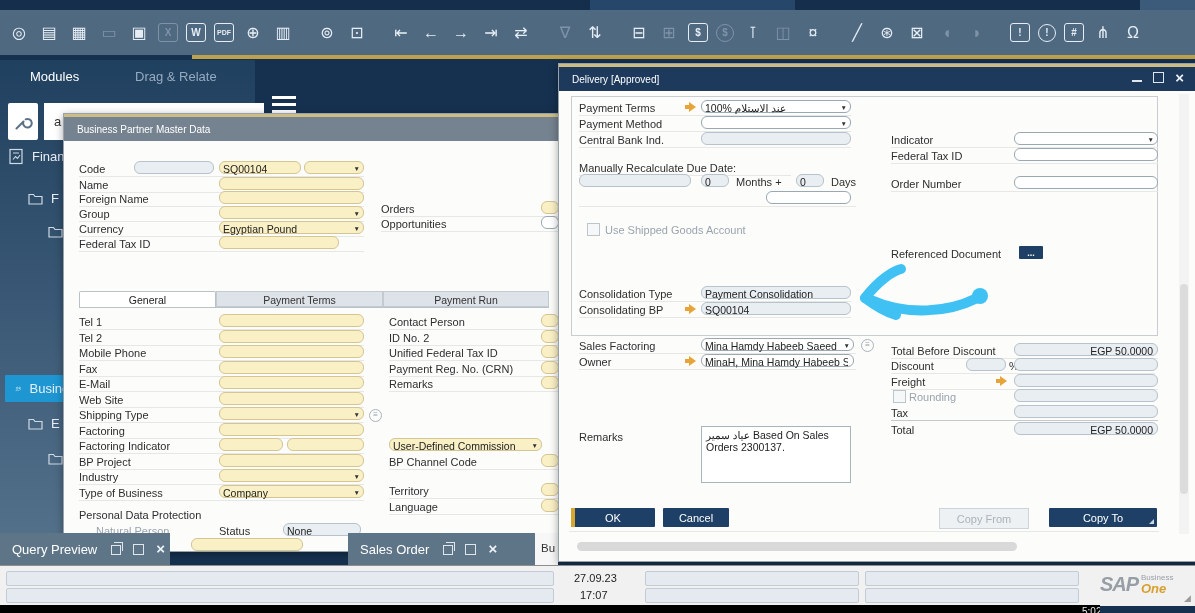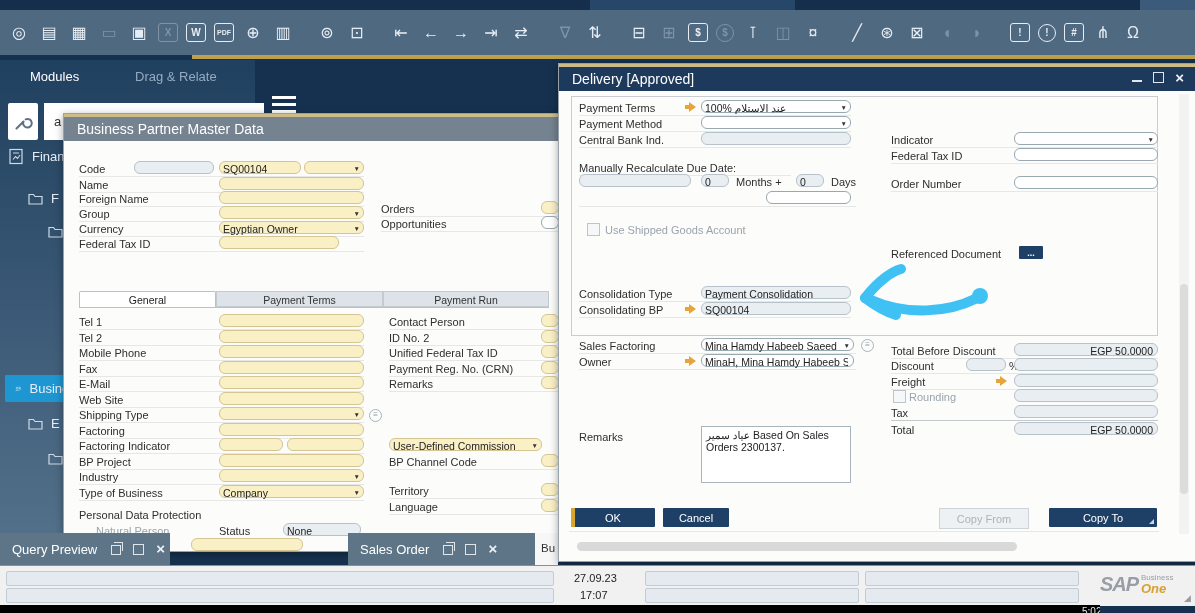--- a/index.html
+++ b/index.html
@@ -26,21 +26,21 @@
   .search{position:absolute;left:44px;top:43px;width:200px;height:37px;border:none;background:#fff;font-size:13px;padding:0 10px;font-family:"Liberation Sans",sans-serif;color:#333}
   .navitem{position:absolute;display:flex;align-items:center;color:#e8eef5;font-size:13px;cursor:pointer}
   .navitem .nlabel{margin-left:8px;white-space:nowrap}
   .navitem.active{background:#1e96d2;padding:6px 10px;border-radius:1px}
   .hamb{position:absolute;left:272px;top:96px;width:24px;height:17px;cursor:pointer;z-index:1}
   .hamb div{width:24px;height:3px;background:#fff;margin-bottom:4px}
   
   .win{position:absolute;background:#fcfcfb;border:1px solid #97a2aa;box-shadow:0 2px 8px rgba(0,0,0,.35)}
   .tanedge{position:absolute;left:0;top:0;right:0;height:3px;background:#cdbc85}
   .titlebar{position:absolute;left:0;top:3px;right:0;height:24px;display:flex;align-items:center;cursor:default}
-  .titlebar .t{color:#fff;font-size:14px;margin-left:13px;white-space:nowrap}
+  .titlebar .t{color:#fff;font-size:10px;margin-left:13px;white-space:nowrap}
   .wctl{position:absolute;top:8px;display:flex;align-items:center;gap:11px}
   .ic-min{width:10px;height:2px;background:#dfe6ec;margin-top:6px}
   .ic-max{width:9px;height:9px;border:1.4px solid #dfe6ec}
   .ic-close{color:#eef3f7;font-size:15px;font-weight:bold;line-height:10px}
   .ic-rest{width:8px;height:8px;border:1.3px solid #dfe6ec;position:relative;margin-top:2px}
   .ic-rest::before{content:"";position:absolute;left:2px;top:-4px;width:8px;height:8px;border-top:1.3px solid #dfe6ec;border-right:1.3px solid #dfe6ec}
   
   .lbl{font-size:11px;color:#2e2e2e;white-space:nowrap}
   .dimlbl{color:#9aa4ad}
   .row{position:absolute;height:15px;border-bottom:1px solid #e7e7e5}
@@ -199,21 +199,21 @@
     <span class="lbl">Foreign Name</span>
     <div class="fld" style="left:140px;top:0;width:145px"></div>
   </div>
   <div class="row" style="left:15px;top:92px;width:285px">
     <span class="lbl">Group</span>
     <div class="fld dd" style="left:140px;top:0;width:145px"></div>
   </div>
   <div class="row" style="left:15px;top:107px;width:285px">
     <span class="lbl">Currency</span>
     <div class="fld dd" style="left:140px;top:0;width:145px">
-        <span class="fv">Egyptian Owner</span>
+        <span class="fv">Egyptian Pound</span>
       </div>
   </div>
   <div class="row" style="left:15px;top:122px;width:285px">
     <span class="lbl">Federal Tax ID</span>
     <div class="fld" style="left:140px;top:0;width:120px"></div>
   </div>
   <div class="row" style="left:317px;top:87px;width:178px">
     <span class="lbl">Orders</span>
     <div class="fld" style="left:160px;top:0;width:18px"></div>
   </div>

